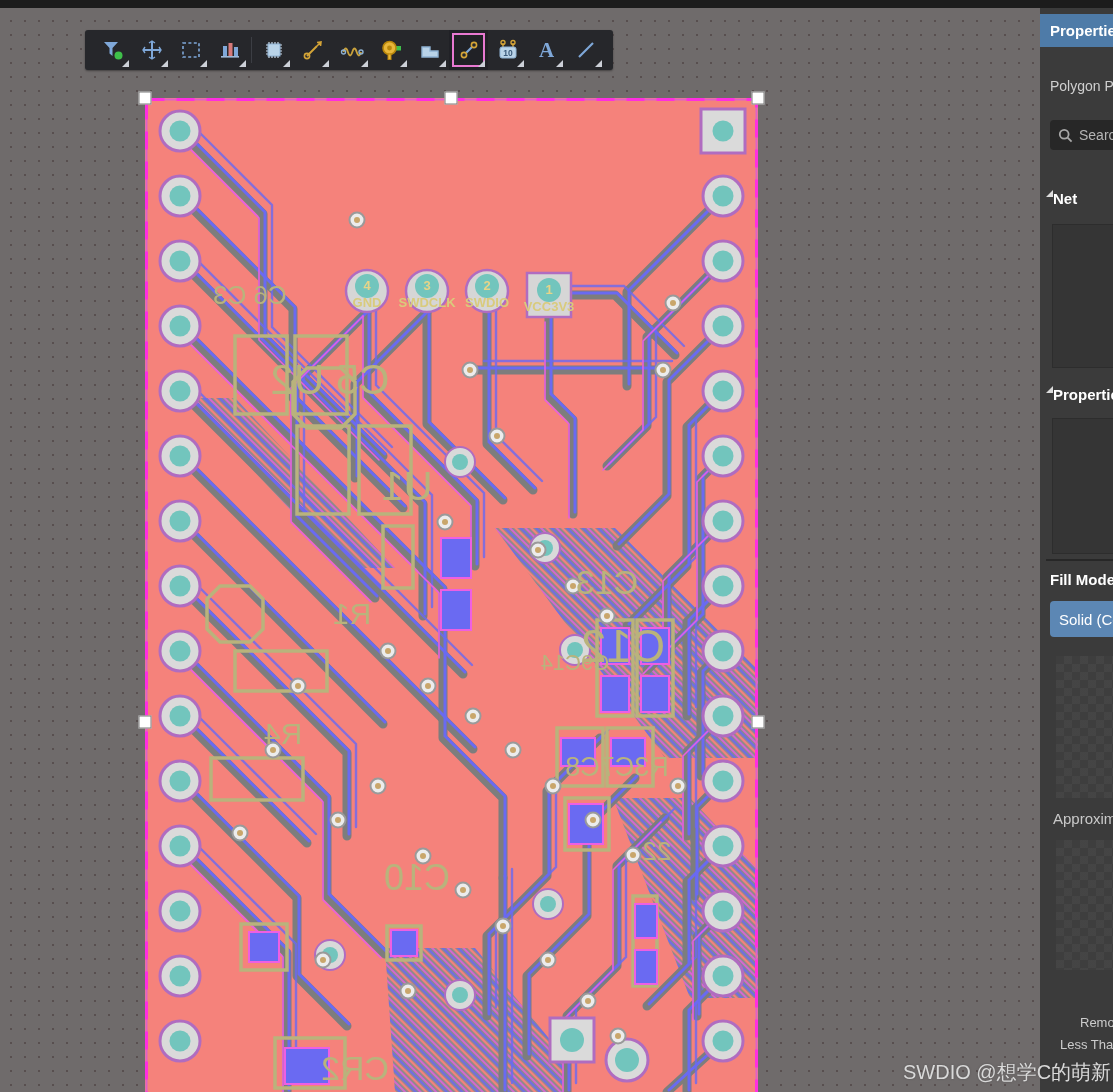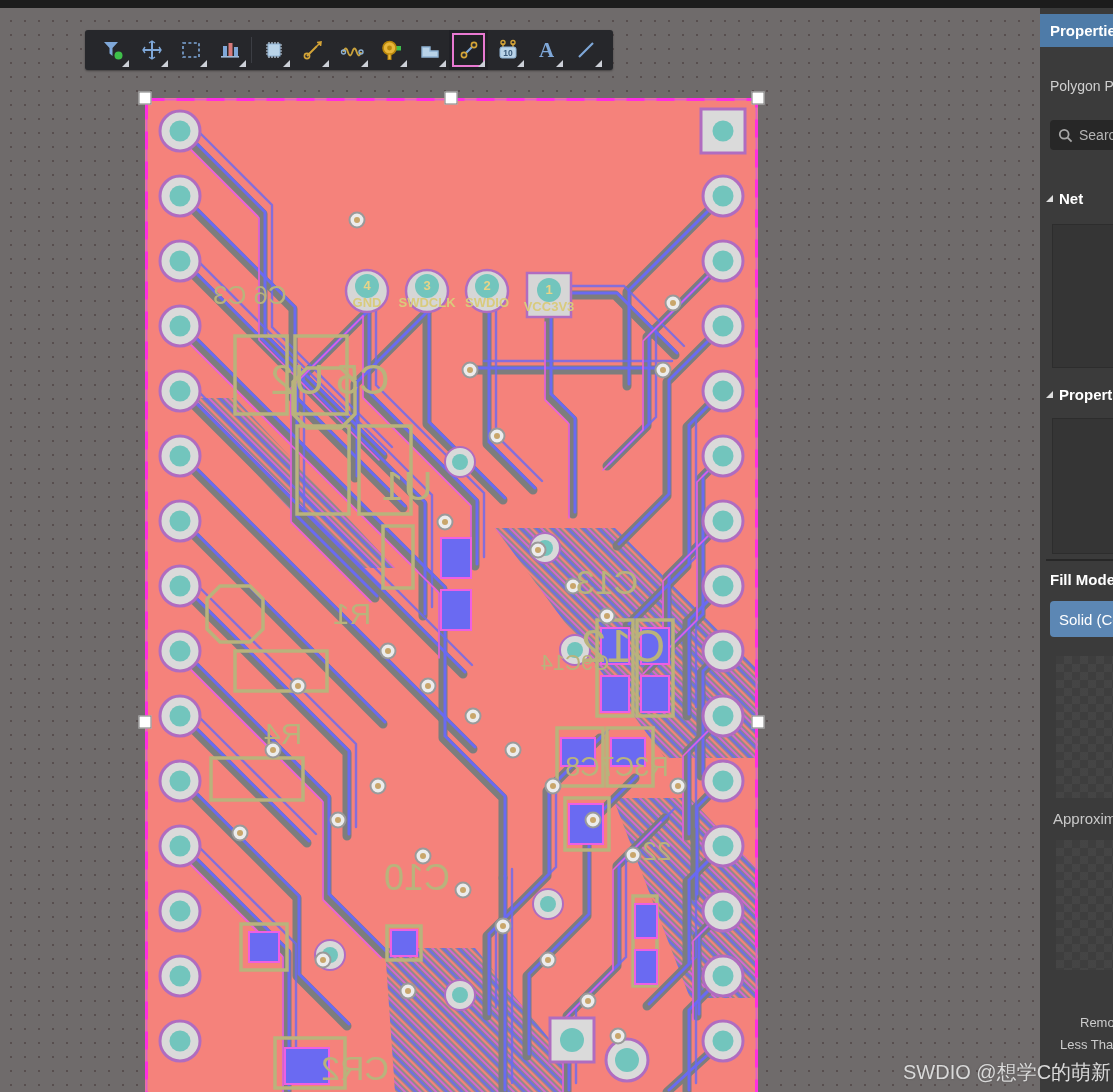--- a/index.html
+++ b/index.html
@@ -30,21 +30,21 @@
   .handle{position:absolute;width:11px;height:11px;background:#ffffff;border:1px solid #7a7a7a;
     transform:translate(-50%,-50%);z-index:20;}
   
   .panel{position:absolute;left:1040px;top:8px;width:73px;height:1084px;background:#3b3b3b;z-index:25;}
   .panel-header{position:absolute;left:0;top:6px;width:200px;height:33px;background:#4e7ba8;
     color:#fff;font-weight:bold;font-size:15px;line-height:33px;padding-left:10px;white-space:nowrap;}
   .panel-doc{position:absolute;left:10px;top:70px;color:#cfcfcf;font-size:14px;white-space:nowrap;}
   .search-box{position:absolute;left:10px;top:112px;width:150px;height:30px;background:#272727;
     border-radius:4px;display:flex;align-items:center;gap:6px;padding-left:8px;}
   .search-box span{color:#b5b5b5;font-size:14px;white-space:nowrap;}
-  .sec-head{position:absolute;display:flex;align-items:center;gap:6px;color:#fff;
+  .sec-head{position:absolute;display:flex;align-items:flex-start;color:#fff;
     font-weight:bold;font-size:15px;white-space:nowrap;}
   .tri{width:0;height:0;border-top:7px solid transparent;border-right:7px solid #dcdcdc;}
   .dark-box{position:absolute;background:#353535;border:1px solid #2d2d2d;}
   .divider{position:absolute;left:6px;top:551px;width:200px;height:2px;background:#272727;}
   .fm-label{position:absolute;left:10px;top:563px;color:#fff;font-weight:bold;font-size:15px;white-space:nowrap;}
   .solid-btn{position:absolute;left:10px;top:593px;width:170px;height:36px;background:#5c87b4;
     border:none;border-radius:4px;color:#fff;font-size:15px;text-align:left;padding-left:9px;
     line-height:36px;white-space:nowrap;overflow:hidden;font-family:"Liberation Sans",sans-serif;}
   .checker{position:absolute;background-color:#3e3e3e;
     background-image:linear-gradient(45deg,rgba(90,90,90,.25) 25%,transparent 25%,transparent 75%,rgba(90,90,90,.25) 75%),

